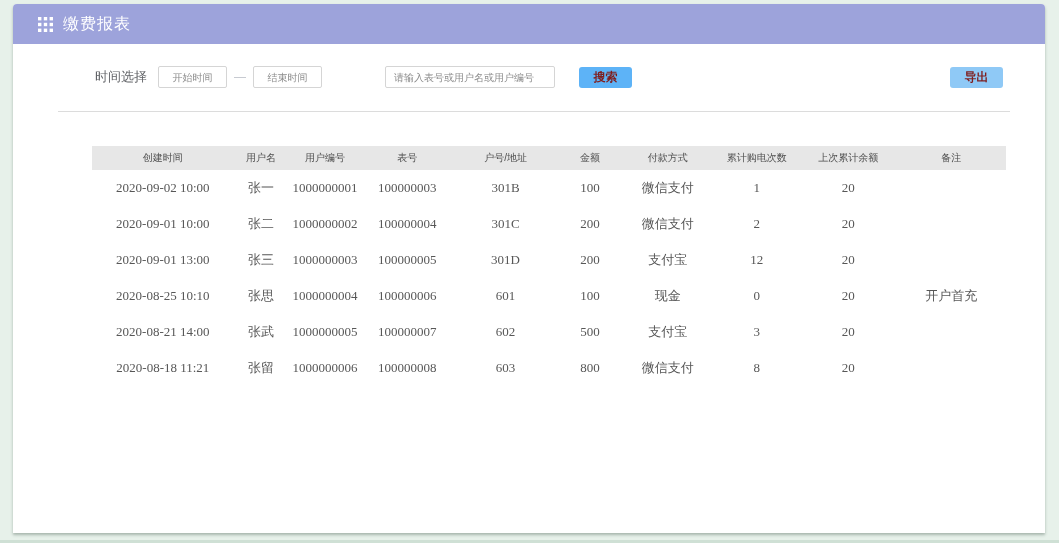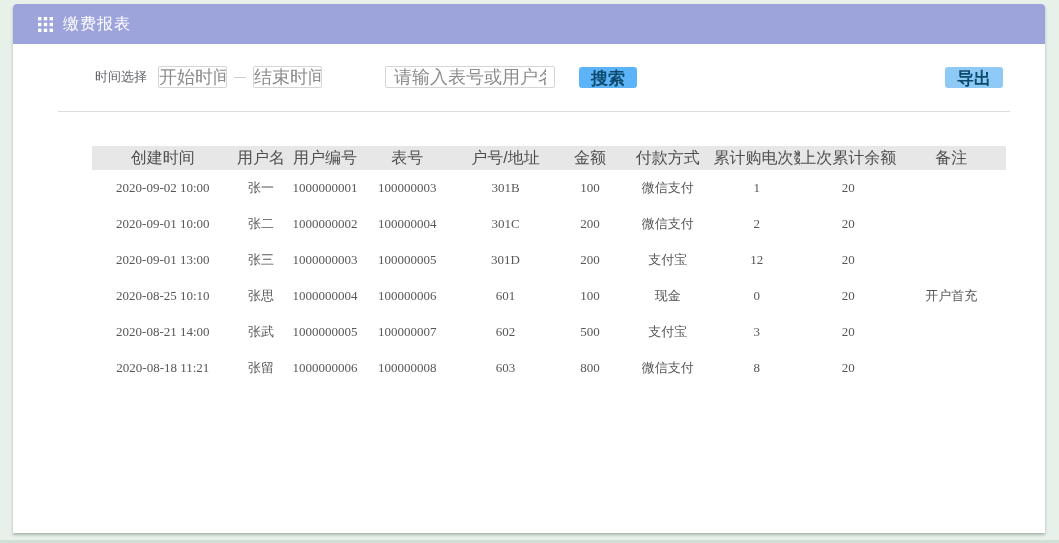--- a/index.html
+++ b/index.html
@@ -47,58 +47,58 @@
     display: flex;
     align-items: center;
     padding-left: 37px;
     height: 22px;
   }
   .time-label { font-size: 13px; color: #606266; margin-right: 11px; }
   input {
     height: 22px;
     border: 1px solid #d5d5d5;
     border-radius: 2px;
-    font-size: 18px;
+    font-size: 10px;
     color: #4c1d95;
     outline: none;
     background: #fff;
     font-family: "Liberation Sans", "DejaVu Sans", sans-serif;
   }
   input::placeholder { color: #8c8c8c; opacity: 1; }
   .time-input { width: 69px; text-align: center; }
   .time-sep { color: #c0c4cc; font-size: 12px; margin: 0 7px; }
   .keyword-input { width: 170px; padding: 0 8px; margin-left: 63px; }
   .btn {
     height: 21px;
     min-width: 53px;
     padding: 0 12px;
     border: none;
     border-radius: 3px;
-    color: #0c4a6e;
-    font-size: 17px;
+    color: #7f1d1d;
+    font-size: 12px;
     font-weight: bold;
     cursor: pointer;
     font-family: "Liberation Sans", "DejaVu Sans", sans-serif;
   }
   .search-btn { background: var(--search-btn, #5db3f7); margin-left: 24px; }
   .export-btn { background: var(--export-btn, #8fc9f6); margin-left: auto; margin-right: 7px; }
   .divider {
     height: 1px;
     background: #dcdcdc;
     margin-top: 23px;
   }
   .table-wrap { margin: 34px 4px 0 34px; }
   table {
     width: 100%;
     border-collapse: collapse;
     table-layout: fixed;
   }
   thead tr { background: var(--table-header-bg, #e7e7e7); height: 24px; }
   th {
-    font-size: 16px;
+    font-size: 10px;
     font-weight: normal;
     color: #4f4f4f;
     text-align: center;
     white-space: nowrap;
     overflow: hidden;
   }
   tbody tr { height: 36px; }
   td {
     font-family: Liberation Serif, serif;
     font-size: 13px;

